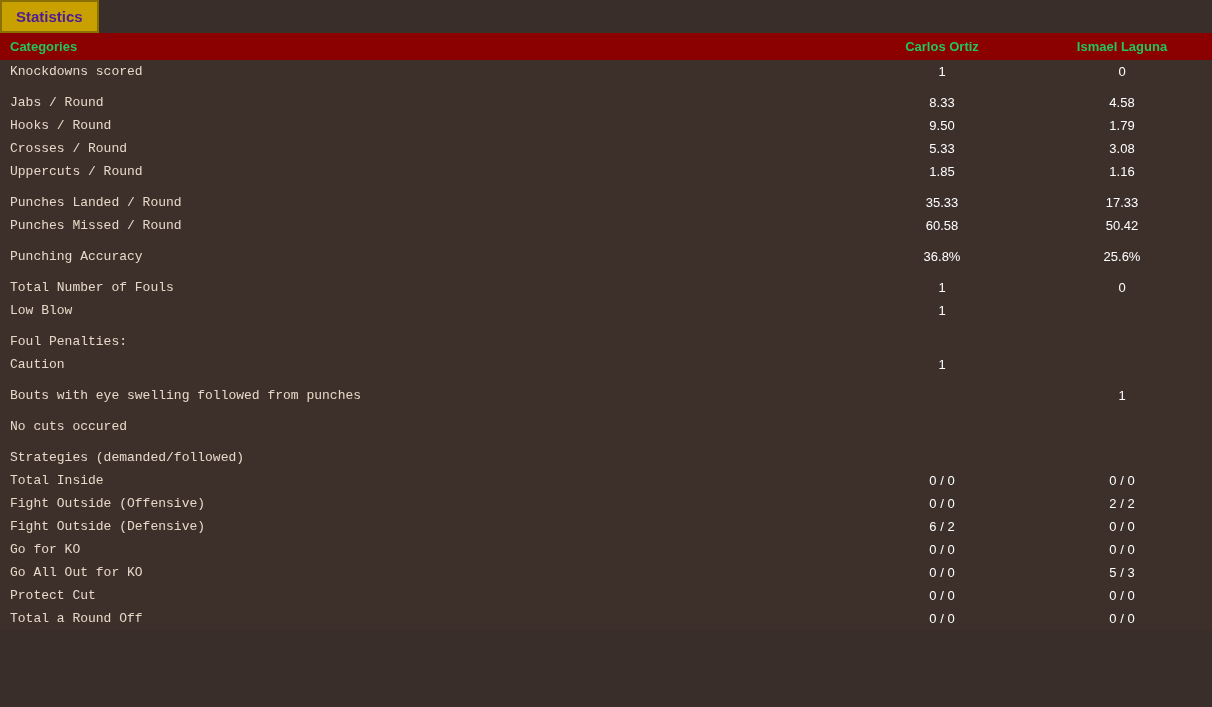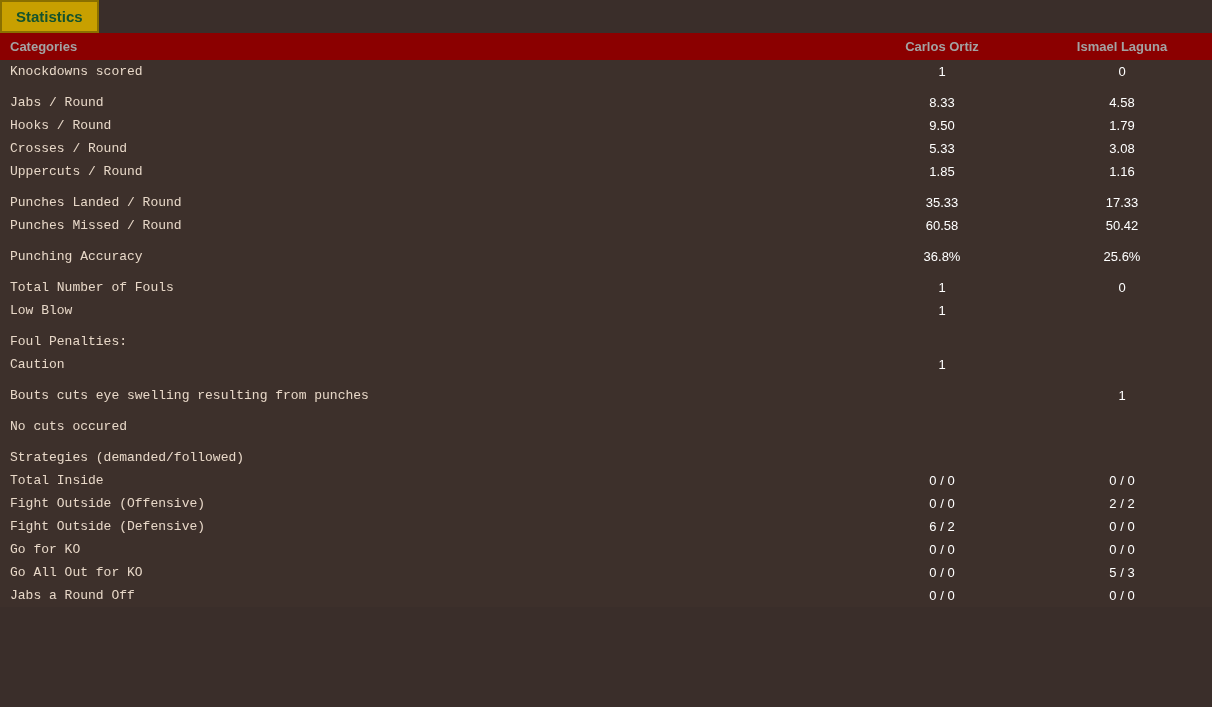--- a/index.html
+++ b/index.html
@@ -13,41 +13,41 @@
 
     .title-bar {
       background-color: #5a5a5a;
       padding: 0;
       display: inline-block;
     }
 
     .title-bar span {
       display: block;
       background-color: #c8a000;
-      color: #14532d;
+      color: #4c1d95;
       font-weight: bold;
       font-size: 15px;
       padding: 6px 14px;
       border: 2px solid #8a7000;
     }
 
     .stats-table {
       width: 100%;
       border-collapse: collapse;
     }
 
     .stats-table thead tr {
       background-color: #8b0000;
     }
 
     .stats-table thead th {
       padding: 6px 10px;
       font-size: 13px;
       font-weight: bold;
-      color: #a3a3a3;
+      color: #22c55e;
     }
 
     .stats-table thead th:first-child {
       text-align: left;
     }
 
     .stats-table thead th:not(:first-child) {
       text-align: center;
       width: 180px;
     }
@@ -166,21 +166,21 @@
     </tr>
       <tr>
       <td>Caution</td>
       <td>1</td>
       <td></td>
     </tr>
       <tr class="section-spacer">
         <td colspan="3"></td>
       </tr>
       <tr>
-      <td>Bouts cuts eye swelling resulting from punches</td>
+      <td>Bouts with eye swelling followed from punches</td>
       <td></td>
       <td>1</td>
     </tr>
       <tr class="section-spacer">
         <td colspan="3"></td>
       </tr>
       <tr>
       <td>No cuts occured</td>
       <td></td>
       <td></td>
@@ -212,18 +212,23 @@
       <td>Go for KO</td>
       <td>0 / 0</td>
       <td>0 / 0</td>
     </tr>
       <tr>
       <td>Go All Out for KO</td>
       <td>0 / 0</td>
       <td>5 / 3</td>
     </tr>
       <tr>
-      <td>Jabs a Round Off</td>
+      <td>Protect Cut</td>
+      <td>0 / 0</td>
+      <td>0 / 0</td>
+    </tr>
+      <tr>
+      <td>Total a Round Off</td>
       <td>0 / 0</td>
       <td>0 / 0</td>
     </tr>
     </tbody>
 </table>
 
 </body></html>

